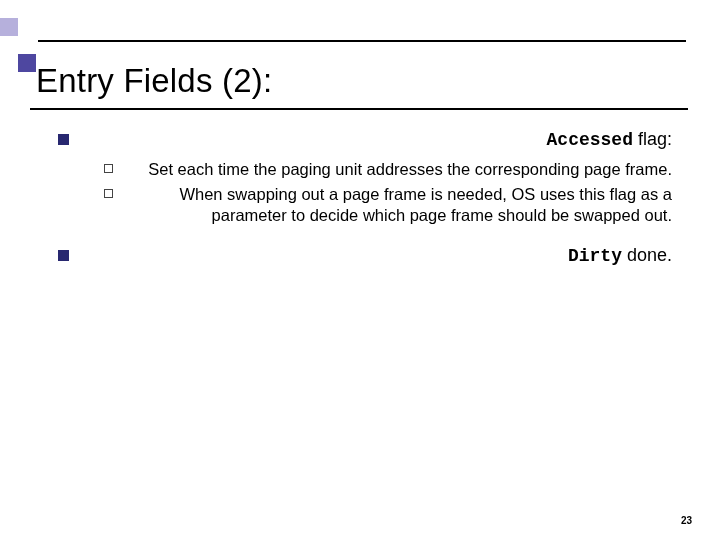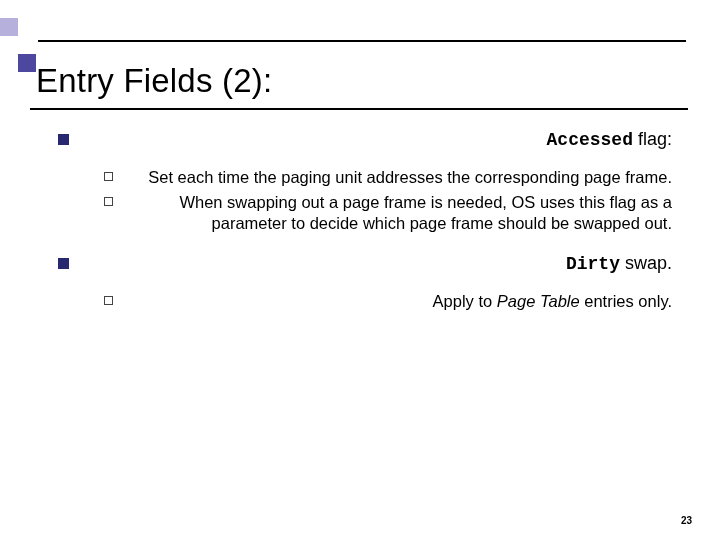--- a/index.html
+++ b/index.html
@@ -65,21 +65,21 @@
   .lvl1::before {
     content: "";
     position: absolute;
     left: 0;
     top: 6px;
     width: 11px;
     height: 11px;
     background: #282870;
   }
   .sub {
-    margin-top: 15px;
+    margin-top: 7px;
     margin-left: 20px;
     font-size: 16.5px;
   }
   .lvl2 {
     position: relative;
     padding-left: 22px;
     margin-bottom: 4px;
   }
   .lvl2::before {
     content: "";
@@ -130,25 +130,22 @@
         </div>
         <div class="lvl2">
           <span>When swapping out a page frame is needed, </span><b>OS</b><span> uses this flag as a parameter to decide which page frame should be swapped out.</span>
         </div>
       </div>
     </div>
 
     <div class="gap"></div>
 
     <div class="lvl1">
-      <span class="mono">Dirty</span><span> swap.</span>
+      <span class="mono">Dirty</span><span> done.</span>
       <div class="sub">
-        <div class="lvl2">
-          <span>Apply to </span><b><i>Page Table</i></b><span> entries only.</span>
-        </div>
       </div>
     </div>
 
     <div class="gap"></div>
 
 
   </div>
 
   <div class="pagenum">23</div>
 

